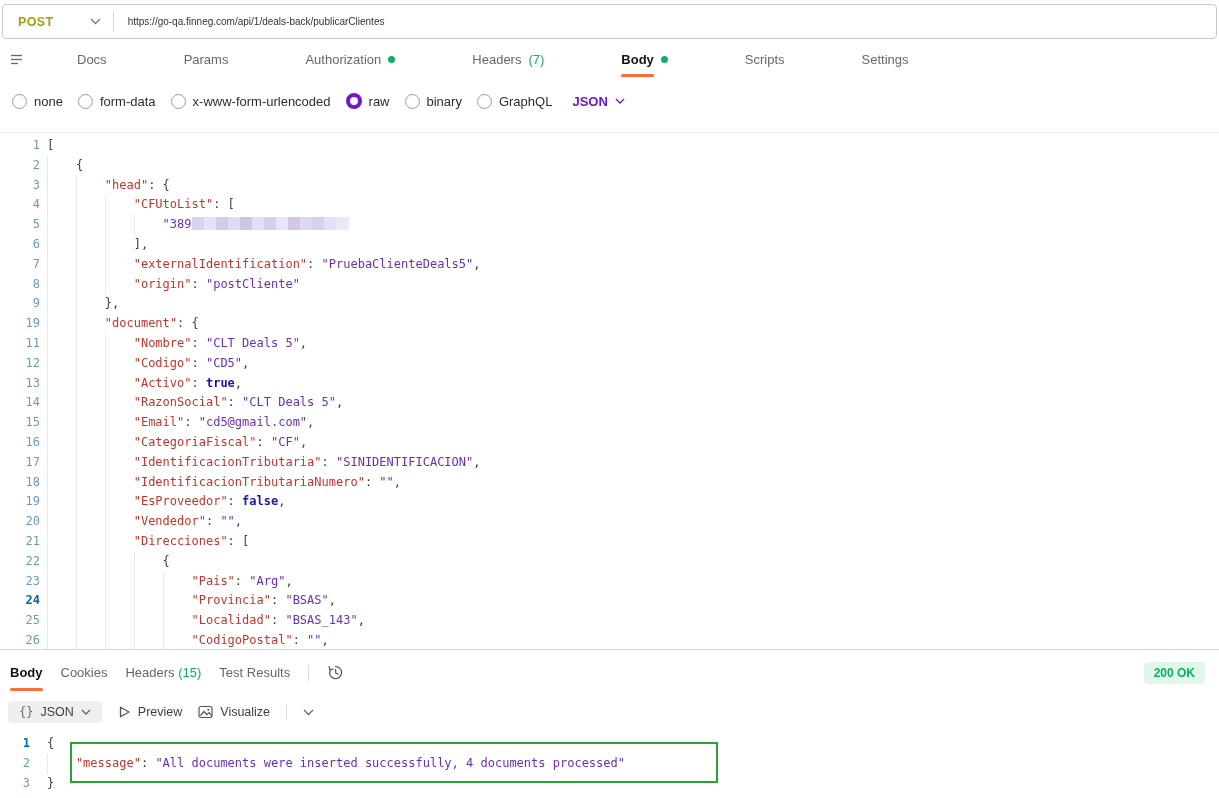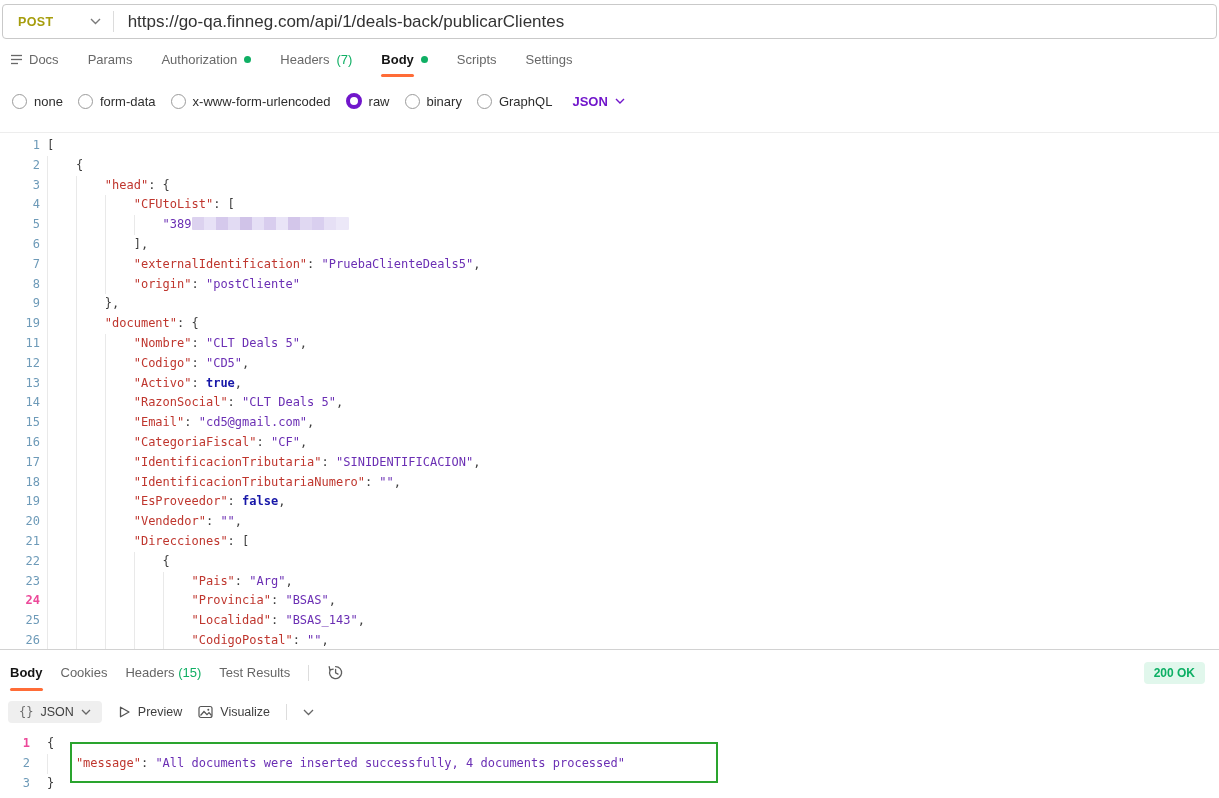--- a/index.html
+++ b/index.html
@@ -6,27 +6,27 @@
   html,body { width:1219px; height:798px; background:#fff; overflow:hidden;
     font-family:"Liberation Sans", sans-serif; color:#2b2b2b; }
   .app { width:1219px; height:798px; position:relative; }
 
   
   .url-bar { margin:4px 2px 0 2px; height:35px; border:1px solid #c9c9c9;
     border-radius:4px; display:flex; align-items:center; background:#fff; }
   .method { display:flex; align-items:center; gap:36px; padding:0 12px 0 15px; cursor:pointer; }
   .method-label { font-size:12.5px; font-weight:700; letter-spacing:.4px; color:#a69d0d; }
   .sep-v { width:1px; height:21px; background:#dcdcdc; }
-  .url-text { padding-left:14px; font-size:17px; color:#333; flex:1; white-space:nowrap; }
+  .url-text { padding-left:14px; font-size:10px; color:#333; flex:1; white-space:nowrap; }
 
   
   .req-tabs { height:40px; display:flex; align-items:center; gap:29px; padding-left:10px; }
   .tab { display:flex; align-items:center; gap:7px; font-size:13px; color:#686868;
     cursor:pointer; height:100%; }
-  .tab .t-label { position:relative; display:inline-block; line-height:15px; }
+  .tab .t-label { position:relative; display:inline-block; line-height:15px;margin-left:48px; }
   .tab.active { color:#141414; font-weight:700; }
   .tab.active .t-label::after { content:""; position:absolute; left:0; right:0; bottom:-10px;
     height:3px; border-radius:2px; background:#ff6c37; }
   .dot { width:7px; height:7px; border-radius:50%; background:#0faf64; display:inline-block; }
   .count { color:#0faf64; }
   .docs-ico { display:inline-flex; margin-right:-1px; }
 
   
   .body-type-row { height:44px; display:flex; align-items:center; gap:15px; padding-left:12px;
     font-size:13px; color:#2e2e2e; }
@@ -34,21 +34,21 @@
   .radio { width:15px; height:15px; border-radius:50%; border:1px solid #9b9b9b; background:#fff; }
   .radio.sel { width:16px; height:16px; border:4.6px solid #7116cb; }
   .lang-select { display:flex; align-items:center; gap:7px; color:#7116cb; font-weight:700;
     margin-left:5px; cursor:pointer; }
 
   
   .editor { margin-top:9px; border-top:1px solid #ededed; height:517px; overflow:hidden;
     padding-top:3px; font-family:"DejaVu Sans Mono", monospace; font-size:12px; line-height:19.8px; }
   .cm-line { display:flex; height:19.8px; white-space:pre; }
   .ln { flex:none; text-align:right; color:#6d9ab8; }
-  .ln.ln-active { color:#ec4899; font-weight:700; }
+  .ln.ln-active { color:#0369a1; font-weight:700; }
   #req-code .ln { width:40px; }
   #req-code .lc { margin-left:7px; }
   #resp-code .ln { width:30px; }
   #resp-code .lc { margin-left:17px; }
   .lc { position:relative; white-space:pre; flex:1; }
   .guide { position:absolute; top:0; height:100%; border-left:1px solid #e9e9e9; }
   .tk-k { color:#bf362e; }
   .tk-s { color:#6b2fb4; }
   .tk-b { color:#1717a8; font-weight:700; }
   .tk-p { color:#3c3c3c; }

